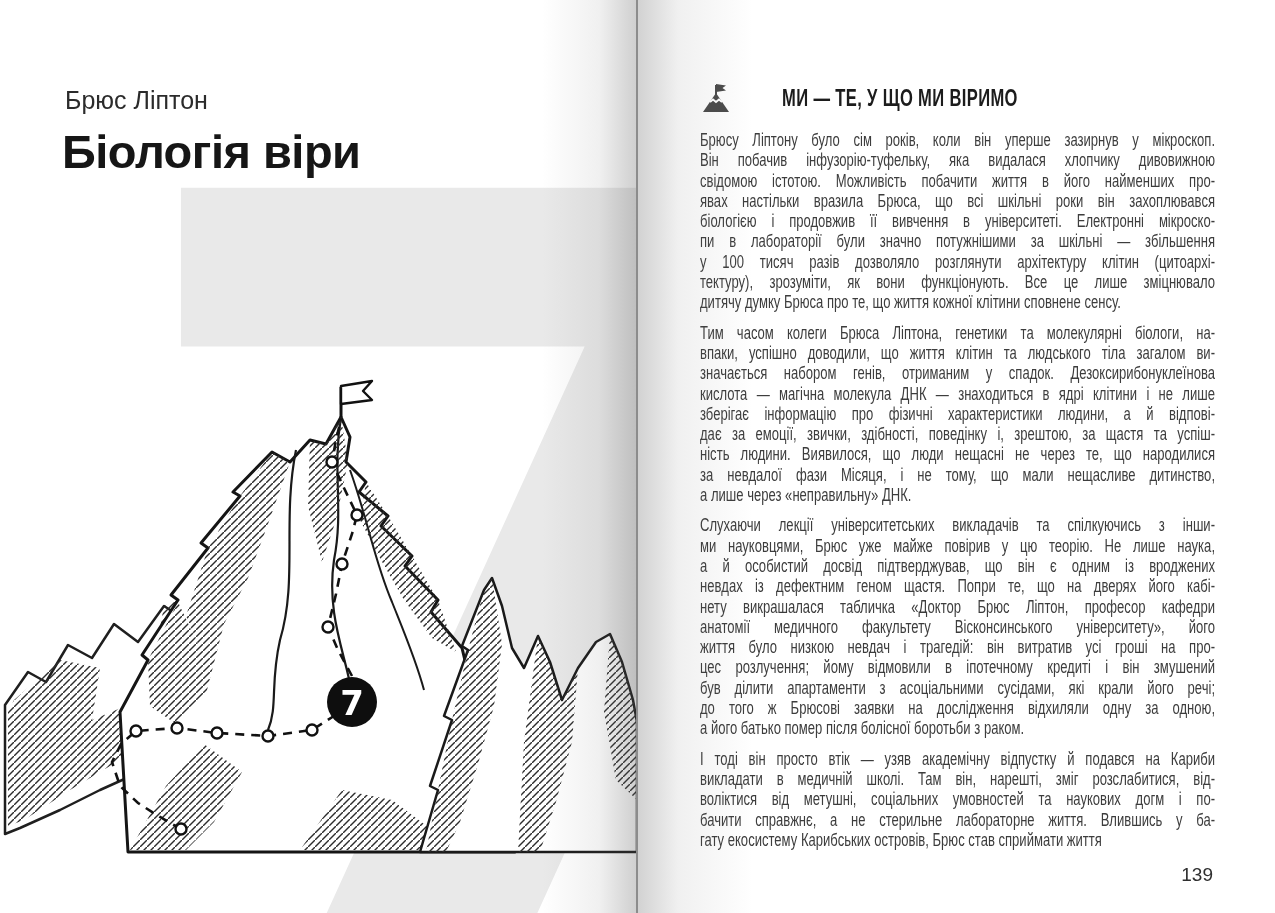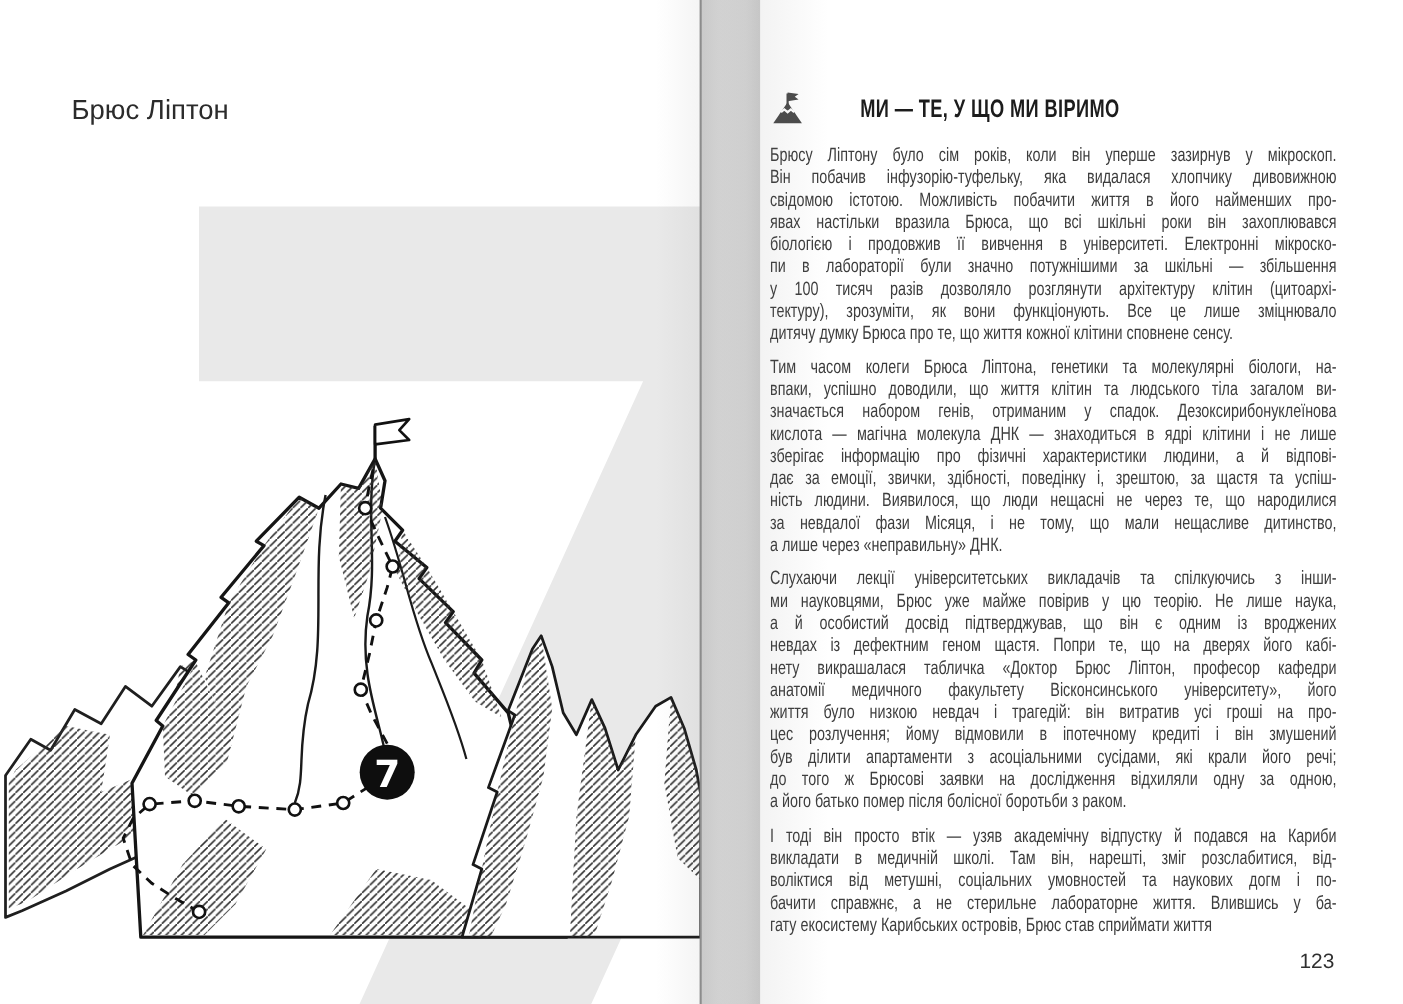--- a/index.html
+++ b/index.html
@@ -2,21 +2,21 @@
 <html><head>
 <meta charset="utf-8">
 <style>
   html,body{margin:0;padding:0;}
   body{
     width:1275px;height:913px;position:relative;overflow:hidden;
     background:#ffffff;
     font-family:"Liberation Sans",sans-serif;
   }
   .page{position:absolute;top:0;height:913px;background:#ffffff;}
-  .page-left{left:0;width:691px;}
+  .page-left{left:0;width:637px;}
   .page-right{left:638px;width:637px;}
 
   
   .gutter{position:absolute;left:636px;top:0;width:2px;height:913px;background:#8c8c8c;z-index:60;}
   .shade-left{position:absolute;right:0;top:0;bottom:0;width:95px;z-index:50;pointer-events:none;
     background:linear-gradient(to right,rgba(110,110,110,0) 0%,rgba(110,110,110,0.10) 60%,rgba(80,80,80,0.28) 100%);}
   .shade-right{position:absolute;left:0;top:0;bottom:0;width:115px;z-index:50;pointer-events:none;
     background:linear-gradient(to right,rgba(80,80,80,0.26) 0%,rgba(110,110,110,0.10) 35%,rgba(255,255,255,0) 100%);}
 
   
@@ -48,20 +48,21 @@
 </head>
 <body>
 
 <div class="page page-left">
 
   <svg class="wm-svg" width="637" height="913" viewBox="0 0 637 913">
     <text x="104" y="1026" font-family="DejaVu Sans, sans-serif" font-weight="bold" font-size="1150" fill="#e9e9e9">7</text>
   </svg>
 
   <div class="author">Брюс Ліптон</div>
+  <div class="book-title">Біологія віри</div>
 
   <svg class="mtn-svg" width="637" height="858" viewBox="0 0 637 858">
     <defs>
       <pattern id="hatch" width="7" height="7" patternUnits="userSpaceOnUse">
         <line x1="0" y1="7" x2="7" y2="0" stroke="#2d2d2d" stroke-width="1.4"></line>
       </pattern>
     </defs>
 
     <path d="M5,705 L28,672 L46,682 L68,645 L92,658 L114,624 L138,642 L164,606 L192,624 L220,582 L246,598 L252,660 L216,700 L180,740 L140,772 L100,790 L60,810 L20,828 L5,834 Z" fill="#ffffff" stroke="#1f1f1f" stroke-width="2.5" stroke-linejoin="round"></path>
     <polygon points="14,700 60,660 100,668 92,720 140,700 120,760 70,790 24,820 8,826 8,712" fill="url(#hatch)"></polygon>
@@ -168,18 +169,18 @@
       </div>
       <div class="para">
         <div class="tline">І тоді він просто втік — узяв академічну відпустку й подався на Кариби</div>
         <div class="tline">викладати в медичній школі. Там він, нарешті, зміг розслабитися, від-</div>
         <div class="tline">воліктися від метушні, соціальних умовностей та наукових догм і по-</div>
         <div class="tline">бачити справжнє, а не стерильне лабораторне життя. Влившись у ба-</div>
         <div class="tline lastline">гату екосистему Карибських островів, Брюс став сприймати життя</div>
       </div>
     </div>
 
-  <div class="page-number">123</div>
+  <div class="page-number">139</div>
 
   <div class="shade-right"></div>
 </div>
 
 <div class="gutter"></div>
 
 </body></html>

